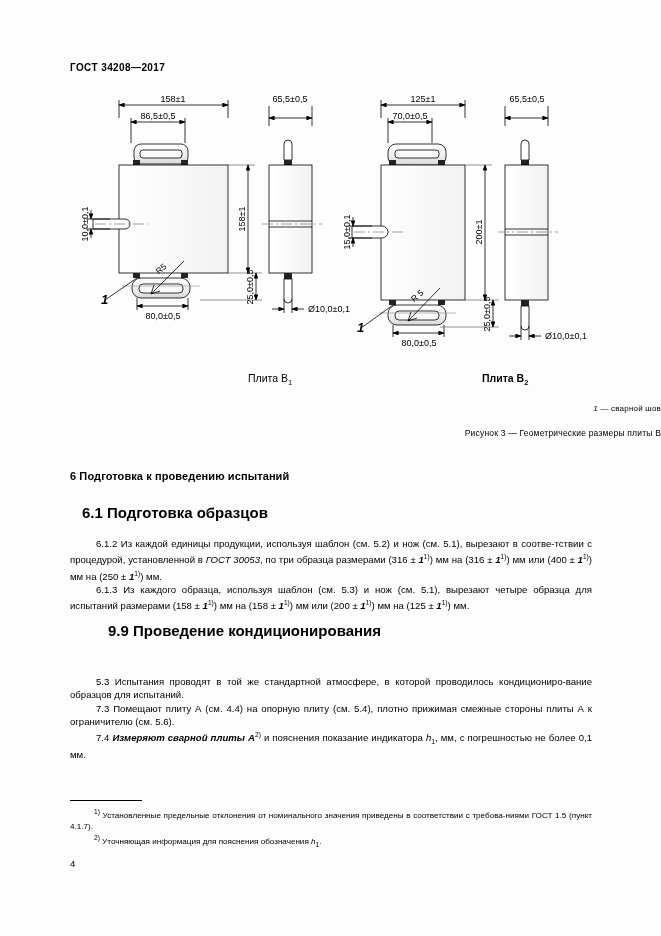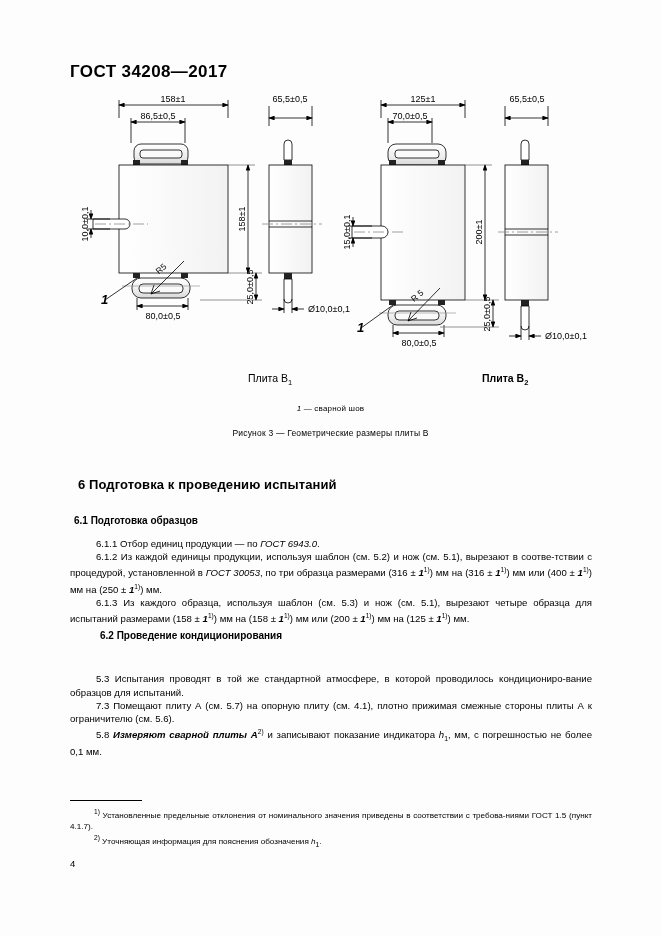--- a/index.html
+++ b/index.html
@@ -11,55 +11,55 @@
     position:relative;
     overflow:hidden;
   }
   .page{
     position:absolute;inset:0;
     background:#fdfdfd;
   }
   
   .header{
     position:absolute;left:70px;top:62px;
-    font-size:17px;font-weight:bold;letter-spacing:.4px;
+    font-size:10px;font-weight:bold;letter-spacing:.4px;
   }
   
   .drawings{
     position:absolute;left:0;top:88px;width:627px;height:300px;
   }
   .svgwrap{position:absolute;left:0;top:0;}
   
   .plate-cap{
     position:absolute;font-size:10.5px;margin-left:16px;
   }
   .plate-cap sub{font-size:7.5px;}
   #cap-b1{left:232px;top:372px;}
   #cap-b2{left:466px;top:372px;font-weight:bold;}
   .weld-note{
     position:absolute;left:0;right:0;top:404px;
-    text-align:center;font-size:8px;letter-spacing:.2px;
+    text-align:right;font-size:8px;letter-spacing:.2px;
   }
   .weld-note i{font-style:italic;}
   .fig-cap{
     position:absolute;left:0;right:0;top:428px;
-    text-align:center;font-size:8.5px;letter-spacing:.2px;
+    text-align:right;font-size:8.5px;letter-spacing:.2px;
   }
   
   .body{
     position:absolute;left:70px;top:470px;width:522px;
     font-size:9.6px;line-height:13.1px;
     text-align:justify;
   }
   h2.sec{
-    font-size:13px;font-weight:bold;margin:8px;
+    font-size:11px;font-weight:bold;margin:0;
     letter-spacing:.1px;
   }
   .sec-6{margin-top:0;}
-  .sub{font-size:10px;font-weight:bold;margin:4px;}
+  .sub{font-size:15px;font-weight:bold;margin:12px;}
   p{margin:0;}
   .ind{text-indent:26px;}
   .it{font-style:italic;}
   .bi{font-style:italic;font-weight:bold;}
   .sup{font-size:6.6px;vertical-align:super;}
   .var{font-style:italic;}
   .var sub{font-size:6.8px;font-style:normal;}
   .gap-s{height:6px;}
   .gap-m{height:11px;}
   .gap-l{height:15px;}
@@ -269,36 +269,35 @@
   <div class="fig-cap">Рисунок 3 —  Геометрические размеры плиты В</div>
 
   <div class="body">
 
     <h2 class="sec sec-6">6  Подготовка к проведению испытаний</h2>
     <div class="gap-m"></div>
 
     <p class="sub">6.1  Подготовка образцов</p>
     <div class="gap-s"></div>
 
-    <p class="ind"><span>6.1.1  Отбор единиц продукции — по </span><span class="it">ГОСТ 6943.0</span><span>.</span></p>
 
     <p class="ind"><span>6.1.2  Из каждой единицы продукции, используя шаблон (см. 5.2) и нож (см. 5.1), вырезают в соотве-тствии  с  процедурой,  установленной  в  </span><span class="it">ГОСТ 30053</span><span>,  по  три  образца  размерами  (316 ± </span><span class="bi">1</span><span class="sup">1)</span><span>) мм  на (316 ± </span><span class="bi">1</span><span class="sup">1)</span><span>) мм или (400 ± </span><span class="bi">1</span><span class="sup">1)</span><span>) мм на (250 ± </span><span class="bi">1</span><span class="sup">1)</span><span>) мм.</span></p>
 
     <p class="ind"><span>6.1.3  Из каждого образца, используя шаблон (см. 5.3) и нож (см. 5.1), вырезают четыре образца для испытаний размерами (158 ± </span><span class="bi">1</span><span class="sup">1)</span><span>) мм на (158 ± </span><span class="bi">1</span><span class="sup">1)</span><span>) мм или (200 ± </span><span class="bi">1</span><span class="sup">1)</span><span>) мм на (125 ± </span><span class="bi">1</span><span class="sup">1)</span><span>) мм.</span></p>
 
-    <p class="sub ind">6.2  Проведение кондиционирования</p>
+    <p class="sub ind">9.9  Проведение кондиционирования</p>
 
 
     <div class="gap-l"></div>
     <div class="gap-m"></div>
 
     <p class="ind">5.3  Испытания проводят в той же стандартной атмосфере, в которой проводилось кондициониро-вание образцов для испытаний.</p>
-    <p class="ind">7.3  Помещают плиту А (см. 5.7) на опорную плиту (см. 4.1), плотно прижимая смежные стороны плиты А к ограничителю (см. 5.6).</p>
-
-    <p class="ind"><span>5.8  </span><span class="bi">Измеряют сварной плиты А</span><span class="sup">2)</span><span> и записывают показание индикатора </span><span class="var"><span>h</span><sub>1</sub></span><span>, мм, с погрешностью не более 0,1 мм.</span></p>
+    <p class="ind">7.3  Помещают плиту А (см. 4.4) на опорную плиту (см. 5.4), плотно прижимая смежные стороны плиты А к ограничителю (см. 5.6).</p>
+
+    <p class="ind"><span>7.4  </span><span class="bi">Измеряют сварной плиты А</span><span class="sup">2)</span><span> и пояснения показание индикатора </span><span class="var"><span>h</span><sub>1</sub></span><span>, мм, с погрешностью не более 0,1 мм.</span></p>
   </div>
 
   <div class="fn-rule"></div>
   <div class="footnotes">
     <p class="fn-ind"><span class="sup">1)</span><span>  Установленные предельные отклонения от номинального значения приведены в соответствии с требова-ниями ГОСТ 1.5 (пункт 4.1.7).</span></p>
     <p class="fn-ind"><span class="sup">2)</span><span>  Уточняющая информация для пояснения обозначения </span><span class="var"><span>h</span><sub>1</sub></span><span>.</span></p>
   </div>
 
   <div class="pageno">4</div>
 </div>

